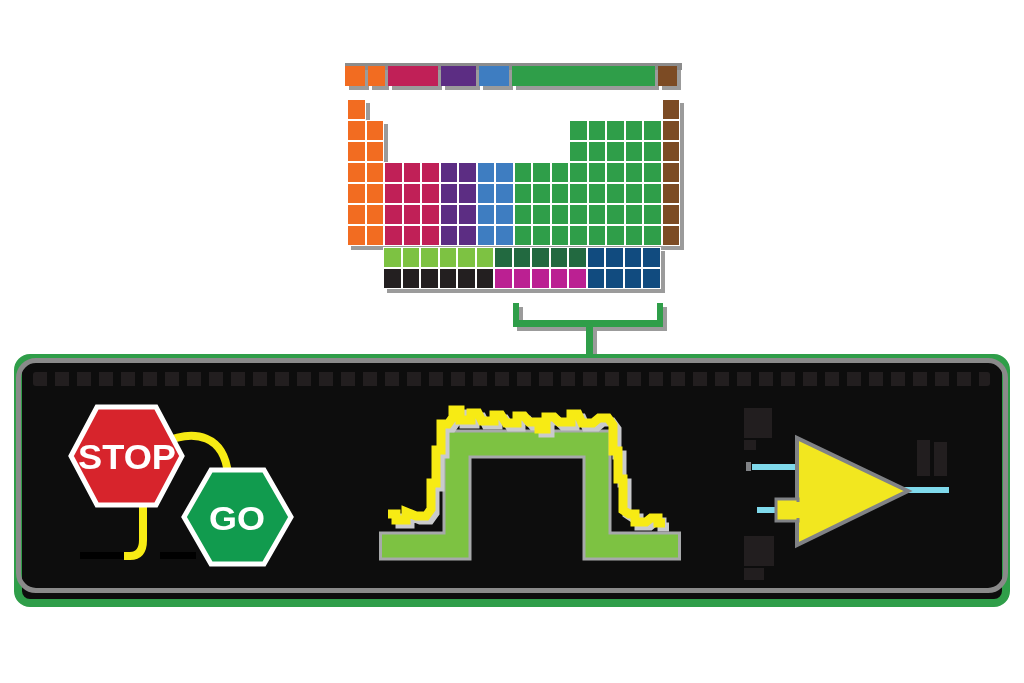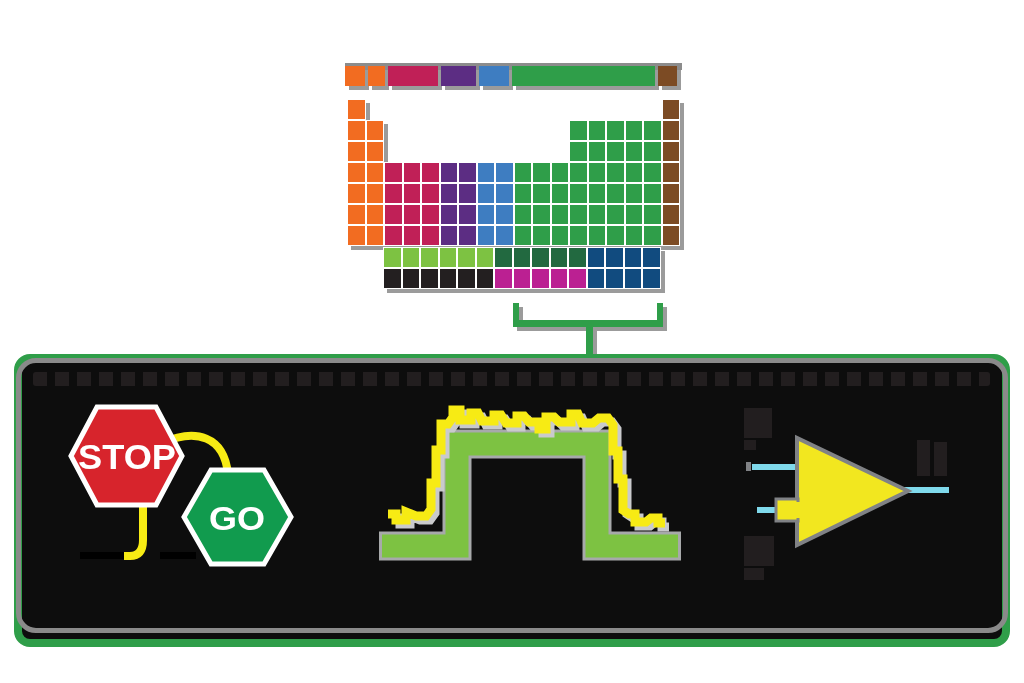--- a/index.html
+++ b/index.html
@@ -21,21 +21,21 @@
   .cell.filled{border:1.5px solid #fff;}
 
   
   #bracket .b{position:absolute;background:var(--c-bracket);}
   #bracket-left {left:513px;top:303px;width:6px;height:24px;}
   #bracket-right{left:657px;top:303px;width:6px;height:24px;}
   #bracket-bar  {left:513px;top:320px;width:150px;height:7px;}
   #bracket-stem {left:586px;top:327px;width:7px;height:32px;}
 
   
-  #panel{left:14px;top:354px;width:996px;height:293px;box-sizing:border-box;
+  #panel{left:14px;top:354px;width:996px;height:253px;box-sizing:border-box;
          background:var(--c-panelbg);border:8px solid var(--c-panelborder);
          border-radius:16px;}
   #panel::before{content:"";position:absolute;left:-6px;right:-6px;top:-4px;bottom:6px;
          border:5px solid #8a8a8a;border-radius:20px;pointer-events:none;}
   #ghost-bar{left:11px;top:10px;width:957px;height:14px;
          background:repeating-linear-gradient(90deg,var(--c-ghost) 0 14px,transparent 14px 22px);
          border-radius:3px;}
   svg{position:absolute;overflow:visible;}
   #stopgo-svg{left:32px;top:32px;}
   #band-svg{left:348px;top:23px;}

